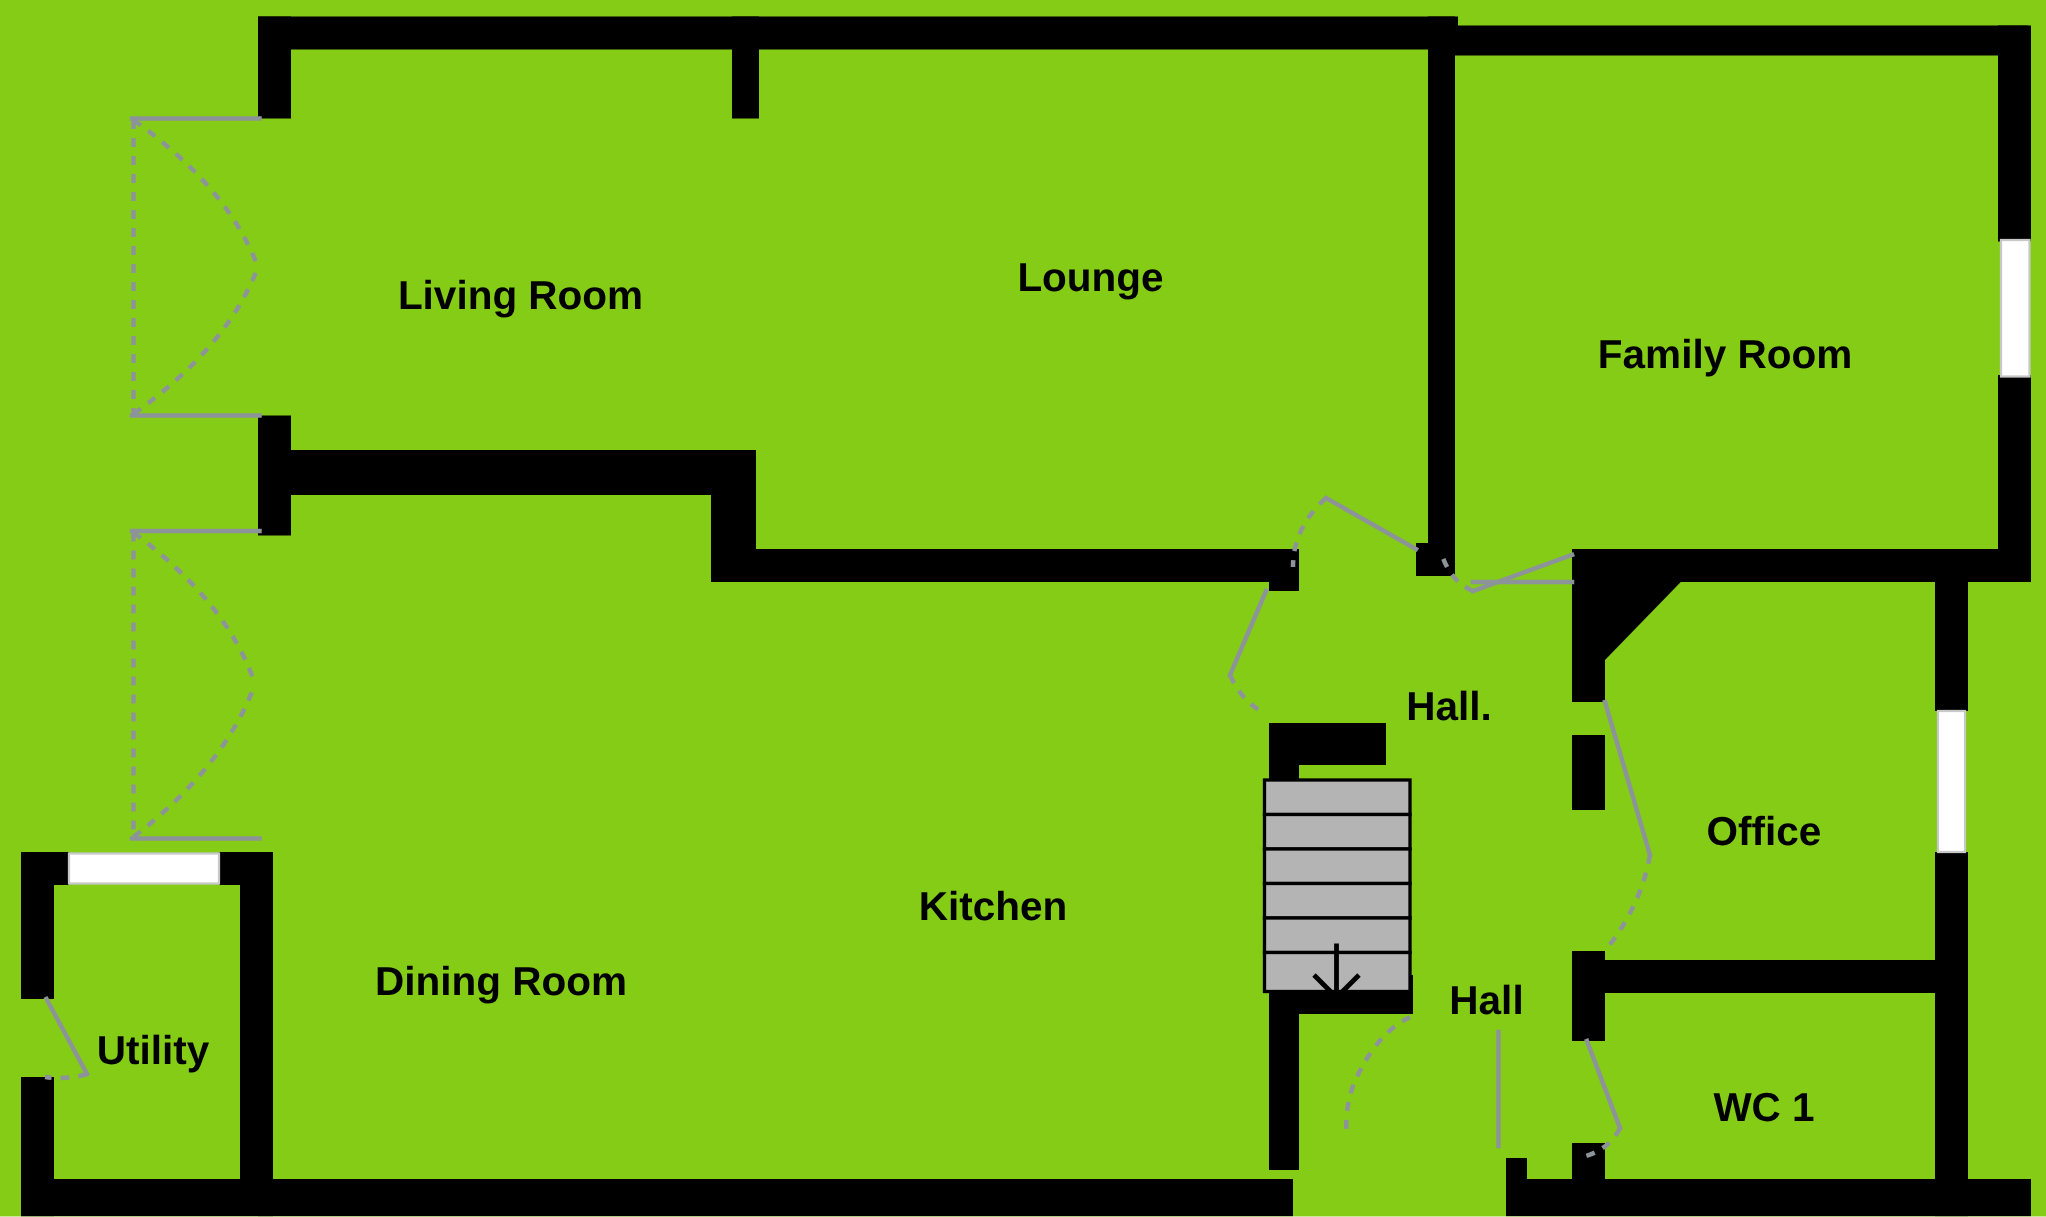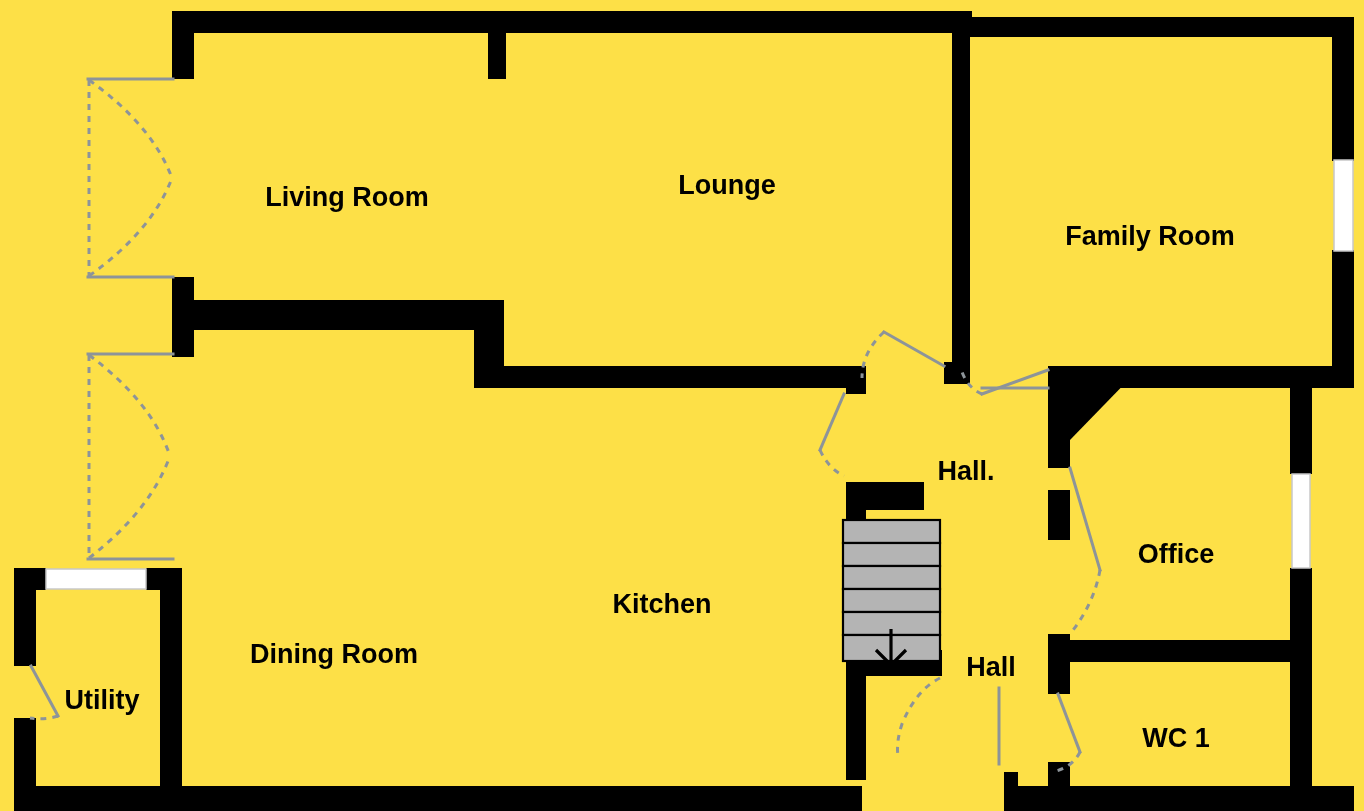--- a/index.html
+++ b/index.html
@@ -10,21 +10,21 @@
   body {
     width: 1364px;
     height: 811px;
     overflow: hidden;
     font-family: "Liberation Sans", sans-serif;
   }
   #floorplan-root {
     position: relative;
     width: 1364px;
     height: 811px;
-    background: #fde047;
+    background: #84cc16;
   }
   svg#plan {
     display: block;
     width: 1364px;
     height: 811px;
   }
   .room-label {
     font-family: "Liberation Sans", sans-serif;
     font-weight: bold;
     fill: #000000;

